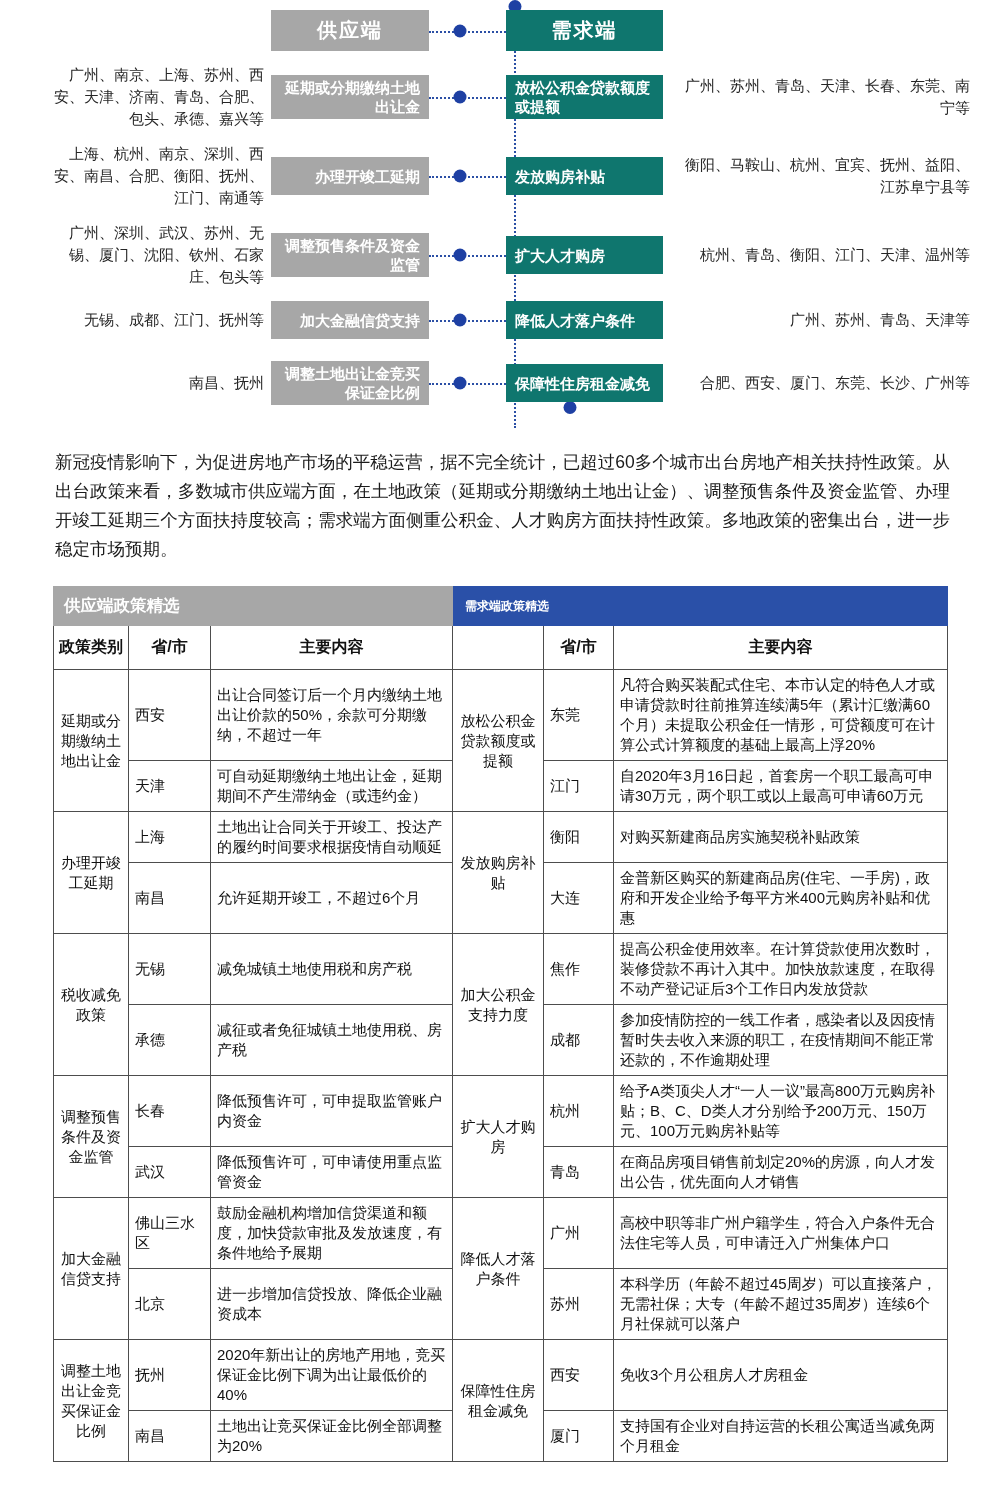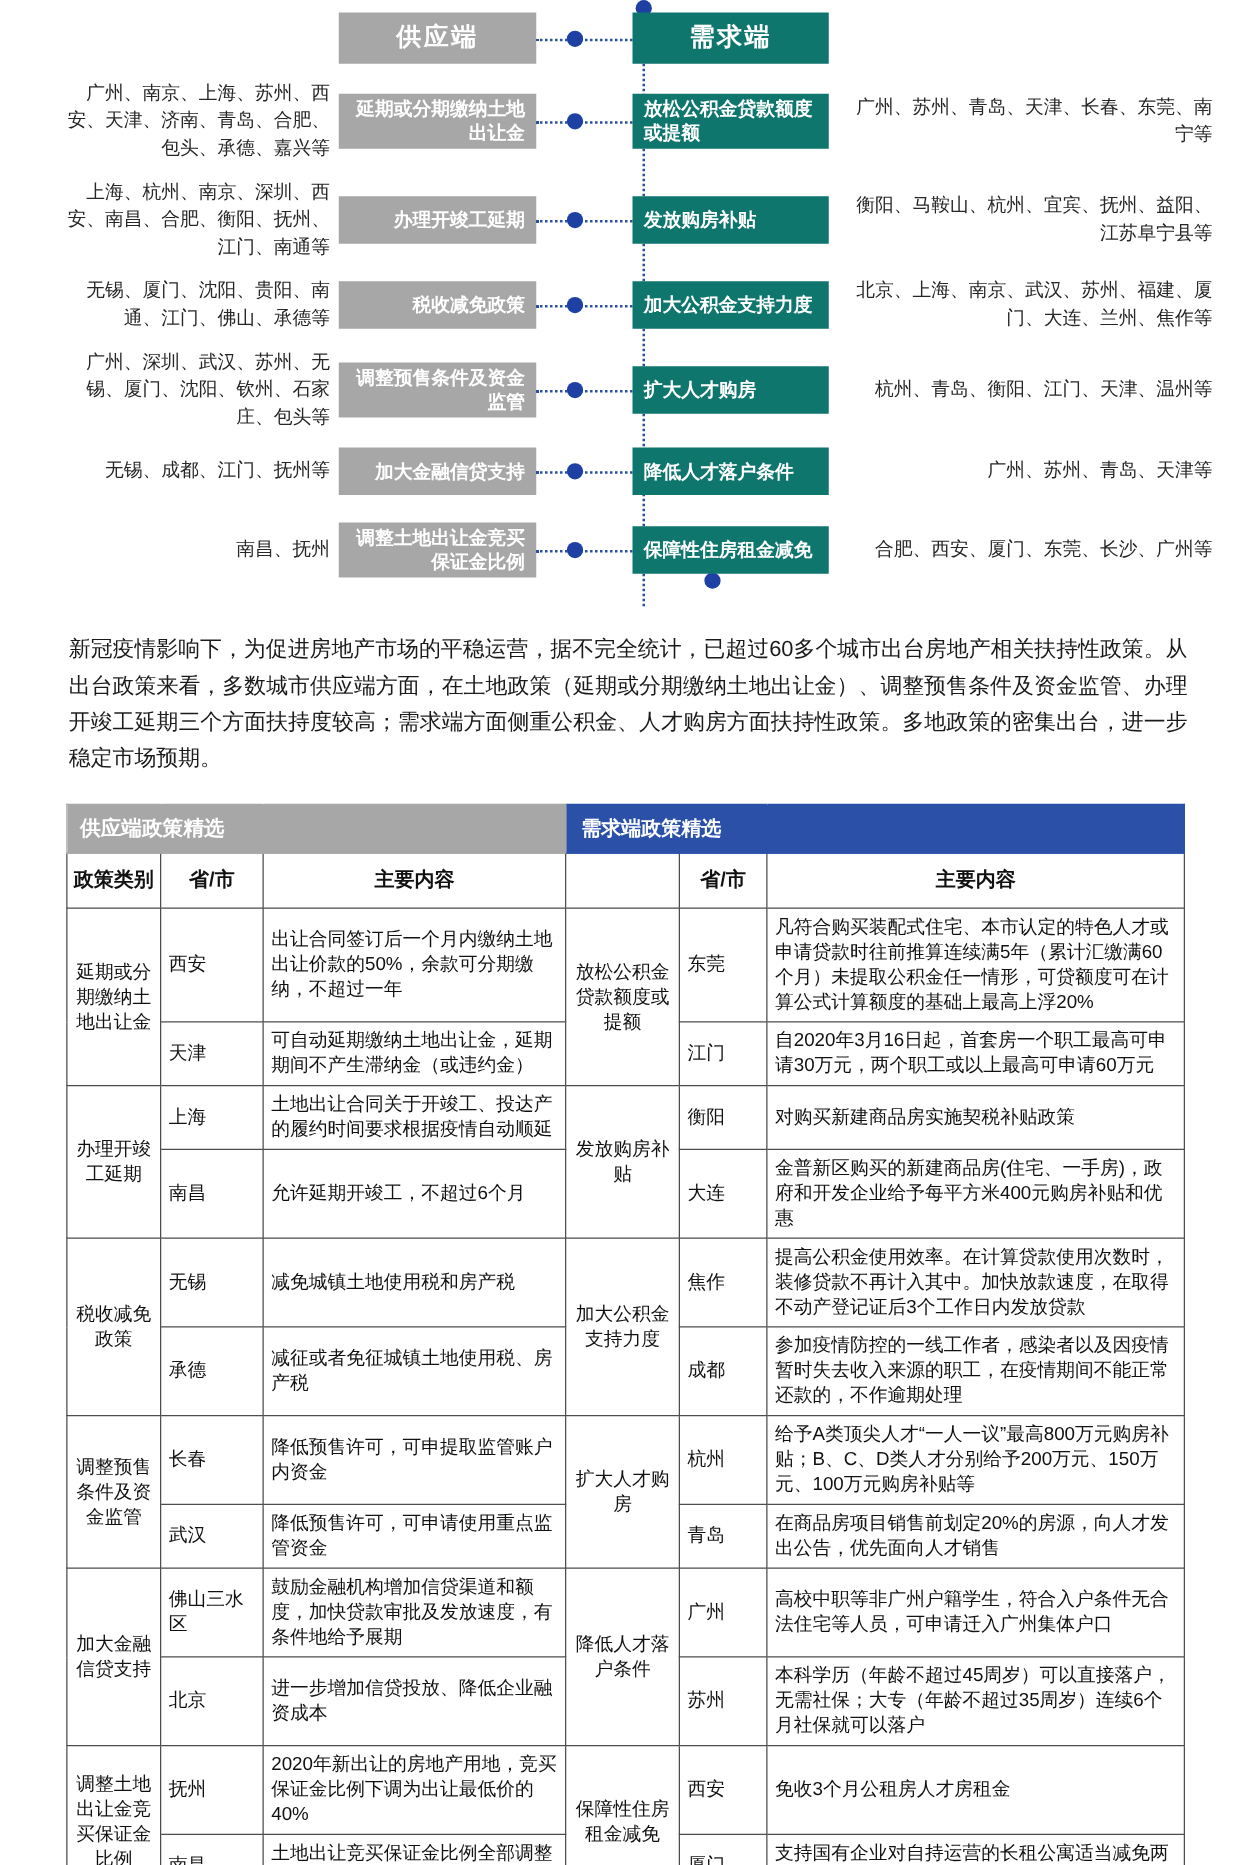--- a/index.html
+++ b/index.html
@@ -61,21 +61,21 @@
     border-collapse:collapse; table-layout:fixed;
   }
   table.policy col.c1{width:75px;}  table.policy col.c2{width:82px;}
   table.policy col.c3{width:242px;} table.policy col.c4{width:91px;}
   table.policy col.c5{width:70px;}  table.policy col.c6{width:334px;}
   td.band-gray {
     background:#a7a7a7; color:#fff; font-weight:bold; font-size:16.5px;
     padding:8px 10px; border:1px solid #a7a7a7;
   }
   td.band-blue {
-    background:#2a50a8; color:#fff; font-weight:bold; font-size:16px;
+    background:#2a50a8; color:#fff; font-weight:bold; font-size:12px;
     text-align:left; padding:8px 12px; border:1px solid #2a50a8;
   }
   table.policy th {
     border:1px solid #4d4d4d; font-size:16px; font-weight:bold;
     text-align:center; padding:11px 4px; color:#111;
   }
   table.policy td.cell {
     border:1px solid #4d4d4d; font-size:15px; line-height:20px;
     padding:5px 6px; vertical-align:middle; color:#111;
   }
@@ -120,29 +120,20 @@
   <div class="drow">
     <div class="cities left">上海、杭州、南京、深圳、西安、南昌、合肥、衡阳、抚州、江门、南通等</div>
     <div class="pbox gray">办理开竣工延期</div>
     <div class="conn">
         <span class="dot"></span>
       </div>
     <div class="pbox blue">发放购房补贴</div>
     <div class="cities right">衡阳、马鞍山、杭州、宜宾、抚州、益阳、江苏阜宁县等</div>
   </div>
 
-  <div class="drow">
-    <div class="cities left">无锡、厦门、沈阳、贵阳、南通、江门、佛山、承德等</div>
-    <div class="pbox gray">税收减免政策</div>
-    <div class="conn">
-        <span class="dot"></span>
-      </div>
-    <div class="pbox blue">加大公积金支持力度</div>
-    <div class="cities right">北京、上海、南京、武汉、苏州、福建、厦门、大连、兰州、焦作等</div>
-  </div>
 
   <div class="drow">
     <div class="cities left">广州、深圳、武汉、苏州、无锡、厦门、沈阳、钦州、石家庄、包头等</div>
     <div class="pbox gray">调整预售条件及资金监管</div>
     <div class="conn">
         <span class="dot"></span>
       </div>
     <div class="pbox blue">扩大人才购房</div>
     <div class="cities right">杭州、青岛、衡阳、江门、天津、温州等</div>
   </div>

